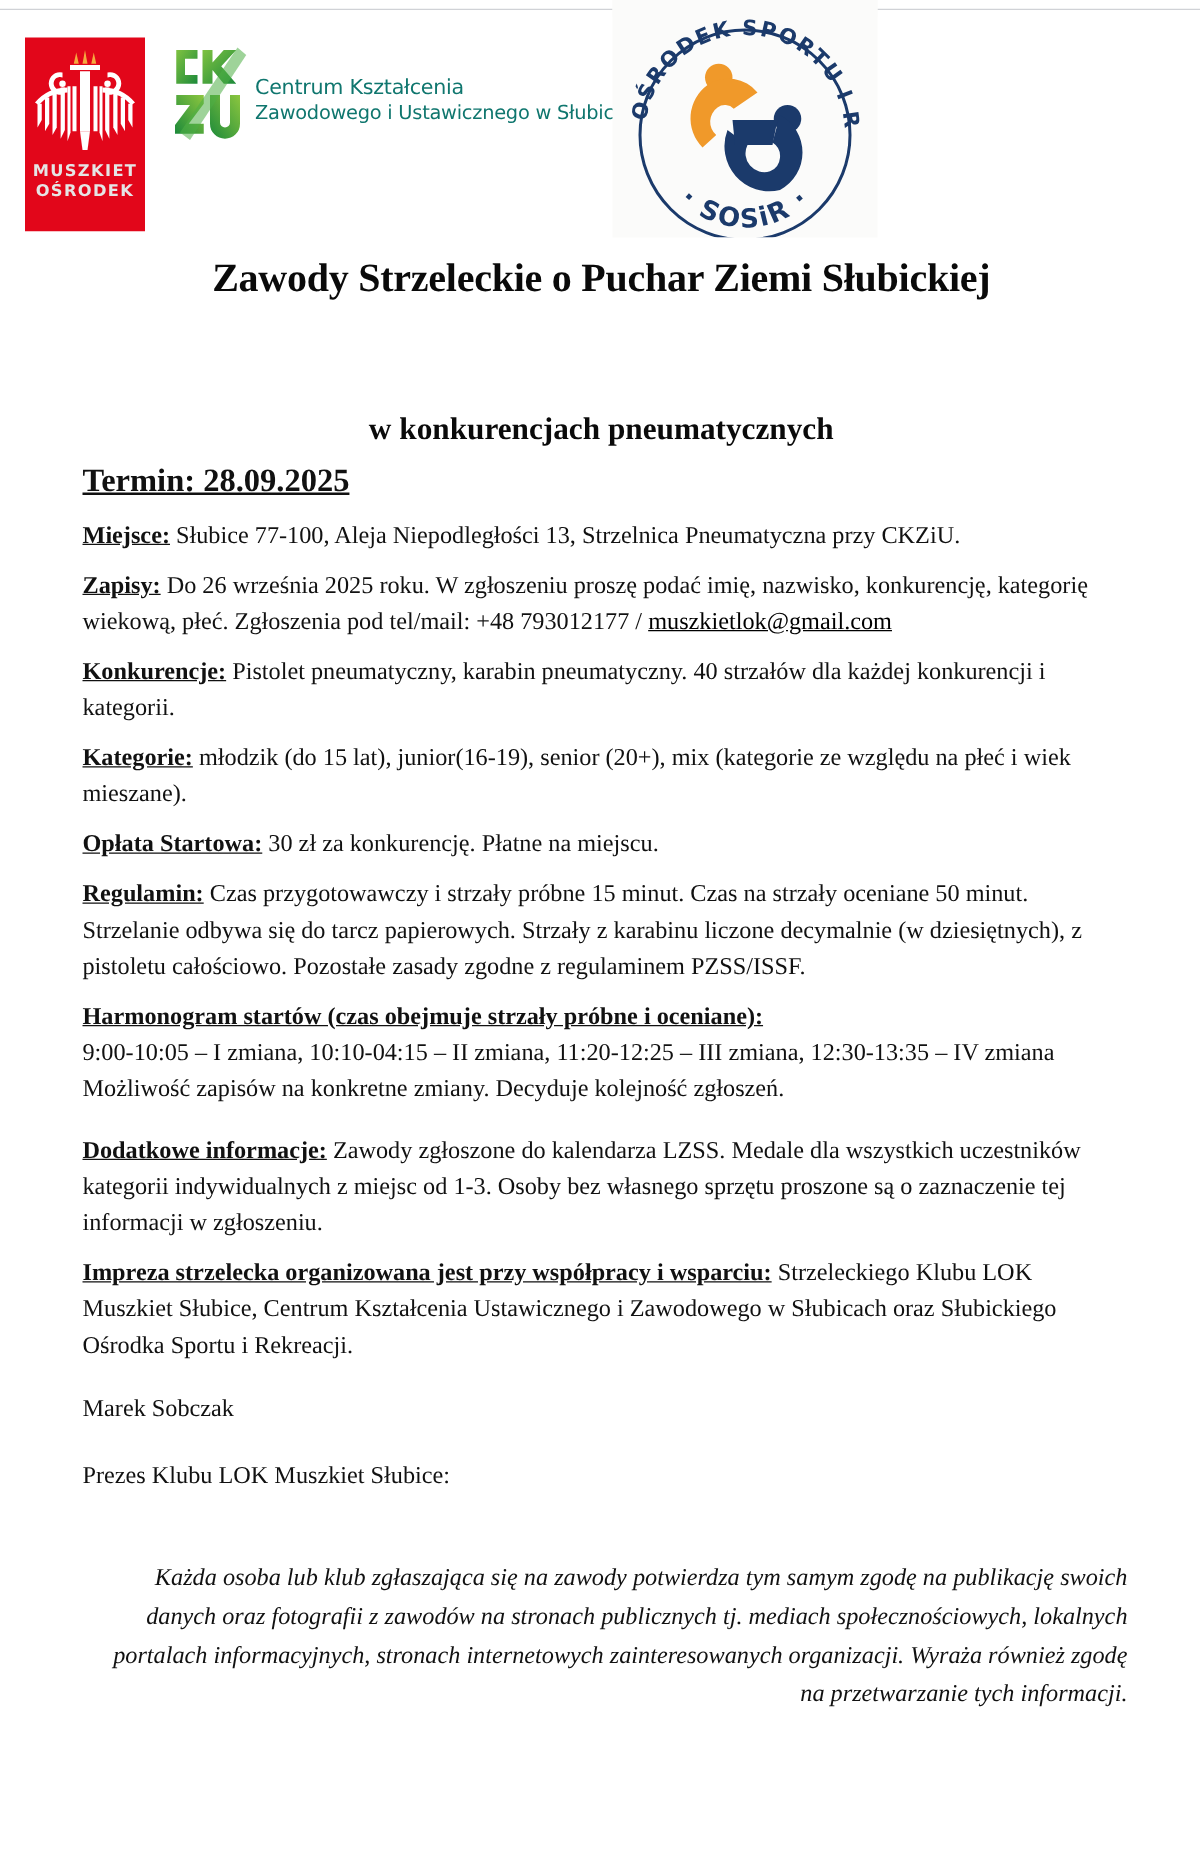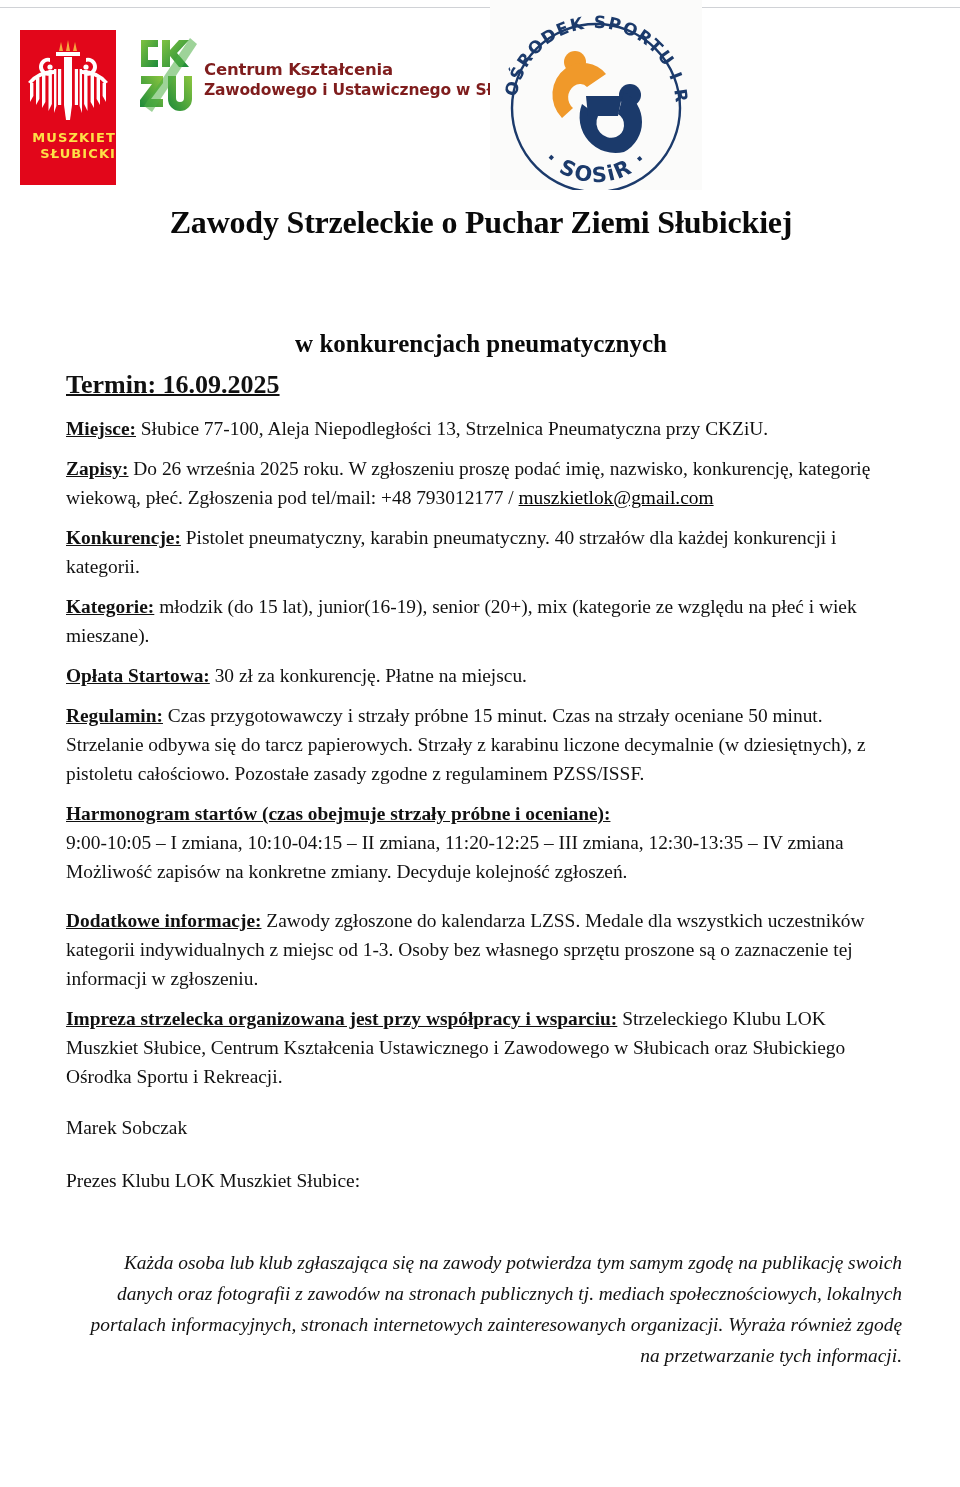--- a/index.html
+++ b/index.html
@@ -59,22 +59,22 @@
     left: 0;
     top: 6px;
     width: 96px;
     height: 92px;
   }
   .logo-muszkiet .mk-text {
     position: absolute;
     left: 0;
     top: 100px;
     width: 96px;
-    text-align: right;
-    color: #fde047;
+    text-align: center;
+    color: #e5e5e5;
     font-family: "DejaVu Sans", sans-serif;
     font-weight: bold;
     font-size: 13px;
     letter-spacing: 1.1px;
     line-height: 16px;
   }
 
   
   .logo-ckziu {
     position: absolute;
@@ -91,23 +91,23 @@
     height: 80px;
   }
   .ckziu-words {
     position: absolute;
     left: 66px;
     top: 24px;
     width: 300px;
   }
   .ckziu-words .l1,
   .ckziu-words .l2 {
-    color: #7f1d1d;
+    color: #0f766e;
     font-family: "DejaVu Sans", sans-serif;
-    font-weight: bold;
+    font-weight: normal;
     font-size: 16.5px;
     line-height: 20px;
     letter-spacing: -0.2px;
     white-space: nowrap;
   }
   .ckziu-words .l2 { font-size: 15.5px; }
 
   
   .logo-sosir {
     position: absolute;
@@ -249,21 +249,21 @@
 
           <path d="M8 46 q10 -12 26 -12 l0 4 q-14 0 -23 10 z"></path>
           <path d="M88 46 q-10 -12 -26 -12 l0 4 q14 0 23 10 z"></path>
 
           <path d="M44 69 L52 69 L50 84 L46 84 Z"></path>
         </g>
       </svg>
     </div>
     <div class="mk-text">
       <div>MUSZKIET</div>
-      <div>SŁUBICKI</div>
+      <div>OŚRODEK</div>
     </div>
   </div>
 
   <div class="logo-ckziu">
     <div class="ckziu-mark">
       <svg viewBox="0 0 62 80" width="62" height="80" aria-hidden="true">
         <defs>
           <linearGradient id="g1" x1="0" y1="0" x2="1" y2="1">
             <stop offset="0" stop-color="#7fc241"></stop>
             <stop offset="1" stop-color="#1c8a3a"></stop>
@@ -314,21 +314,21 @@
       <path d="M96 96 h36 l-4 20 h-30 z" fill="#1b3a6b"></path>
     </svg>
   </div>
 </div>
 
 <div class="doc-title">Zawody Strzeleckie o Puchar Ziemi Słubickiej</div>
 <div class="doc-subtitle">w konkurencjach pneumatycznych</div>
 
 <div class="body-wrap">
 
-  <div class="term-line">Termin: 16.09.2025</div>
+  <div class="term-line">Termin: 28.09.2025</div>
 
   <p class="para"><span class="lbl">Miejsce:</span><span> Słubice 77-100, Aleja Niepodległości 13, Strzelnica Pneumatyczna przy CKZiU.</span></p>
 
   <p class="para"><span class="lbl">Zapisy:</span><span> Do 26 września 2025 roku. W zgłoszeniu proszę podać imię, nazwisko, konkurencję, kategorię wiekową, płeć. Zgłoszenia pod tel/mail: +48 793012177 / </span><span class="mail">muszkietlok@gmail.com</span></p>
 
   <p class="para"><span class="lbl">Konkurencje:</span><span> Pistolet pneumatyczny, karabin pneumatyczny. 40 strzałów dla każdej konkurencji i kategorii.</span></p>
 
   <p class="para"><span class="lbl">Kategorie:</span><span> młodzik (do 15 lat), junior(16-19), senior (20+), mix (kategorie ze względu na płeć i wiek mieszane).</span></p>
 
   <p class="para"><span class="lbl">Opłata Startowa:</span><span> 30 zł za konkurencję. Płatne na miejscu.</span></p>

